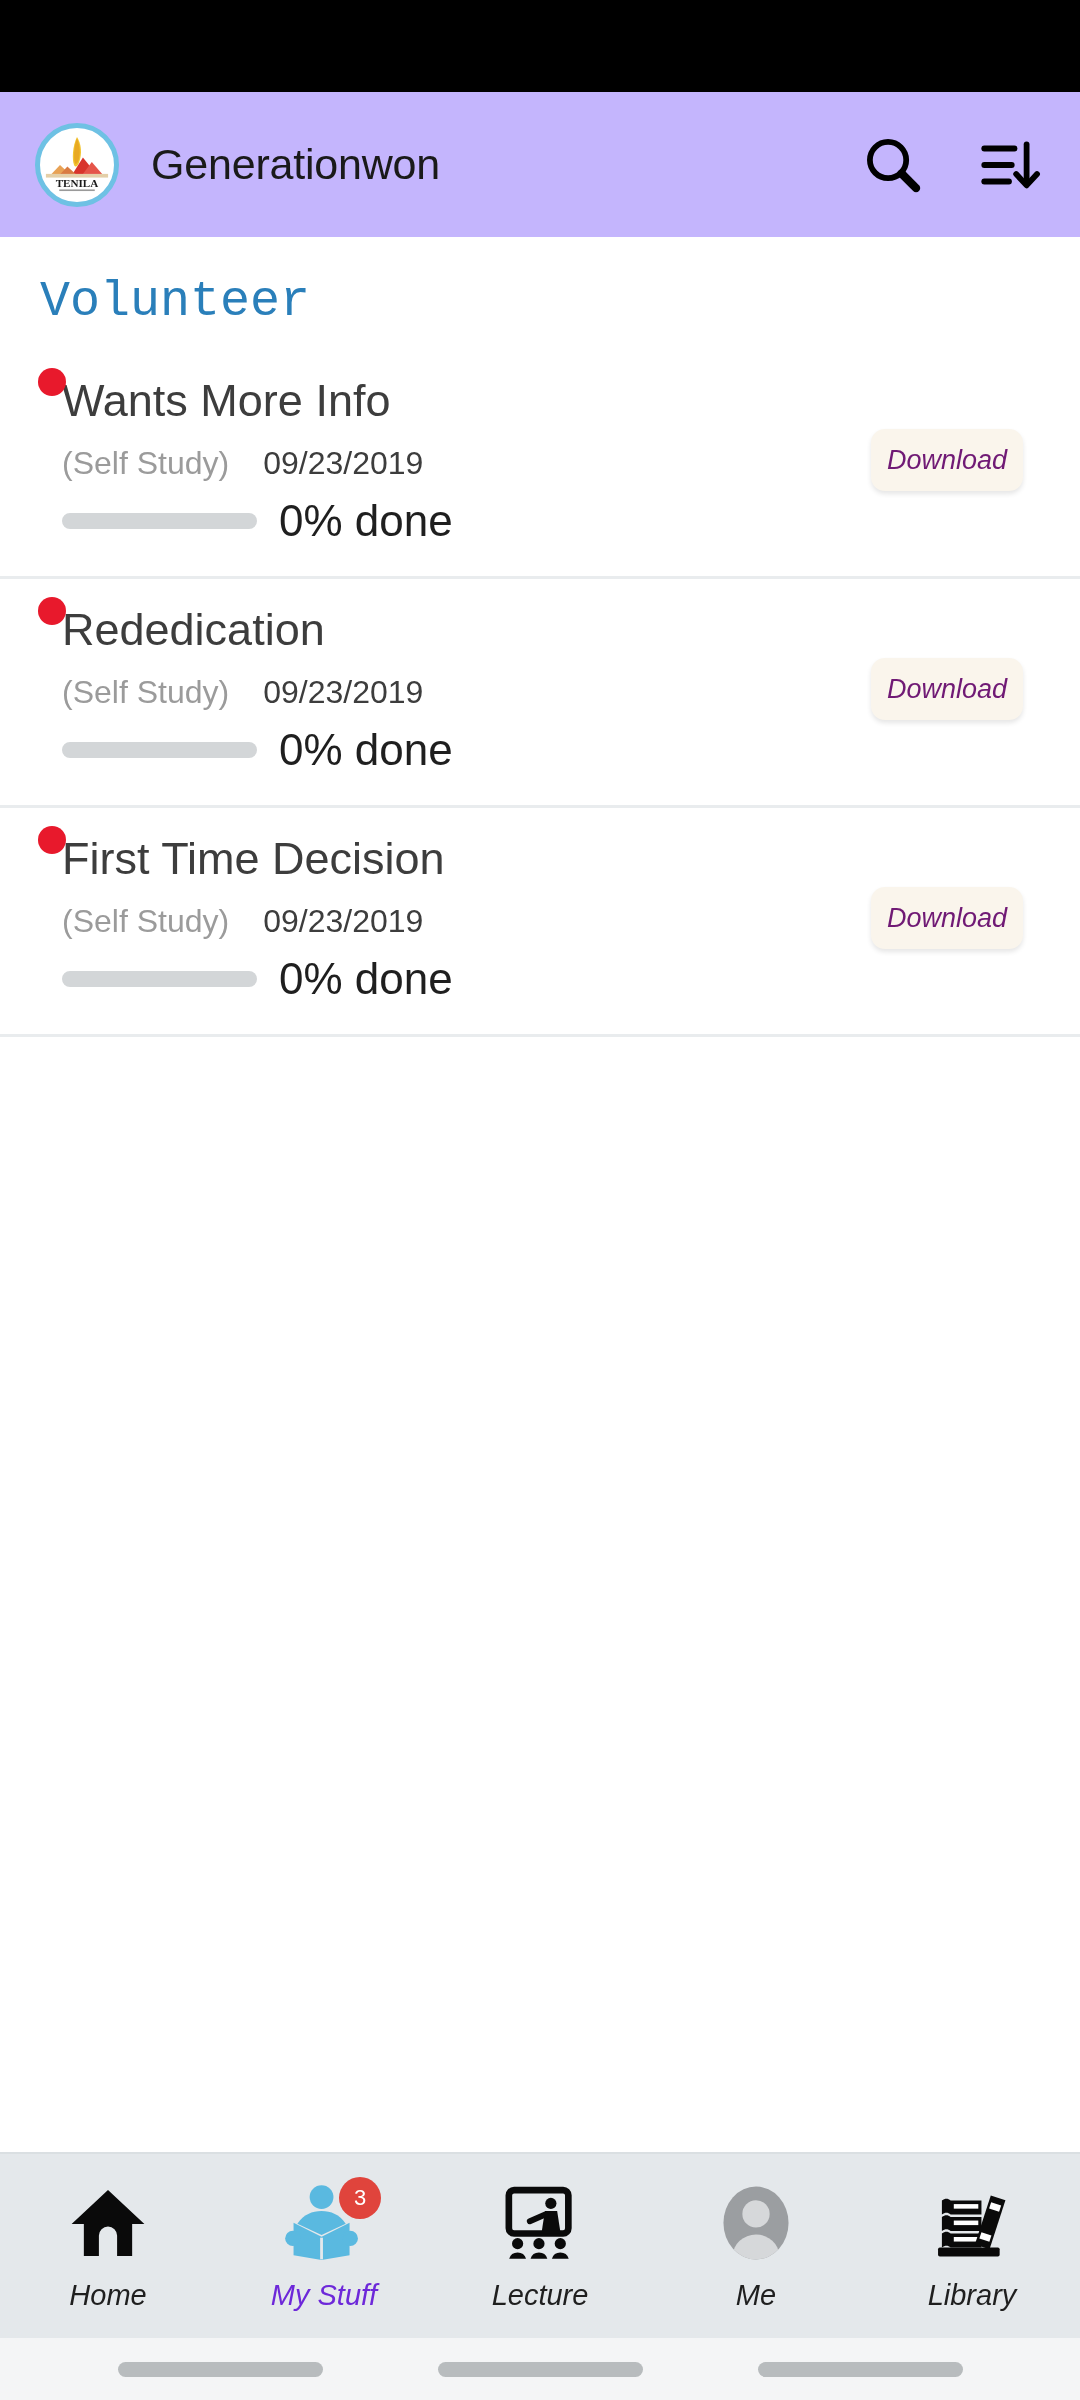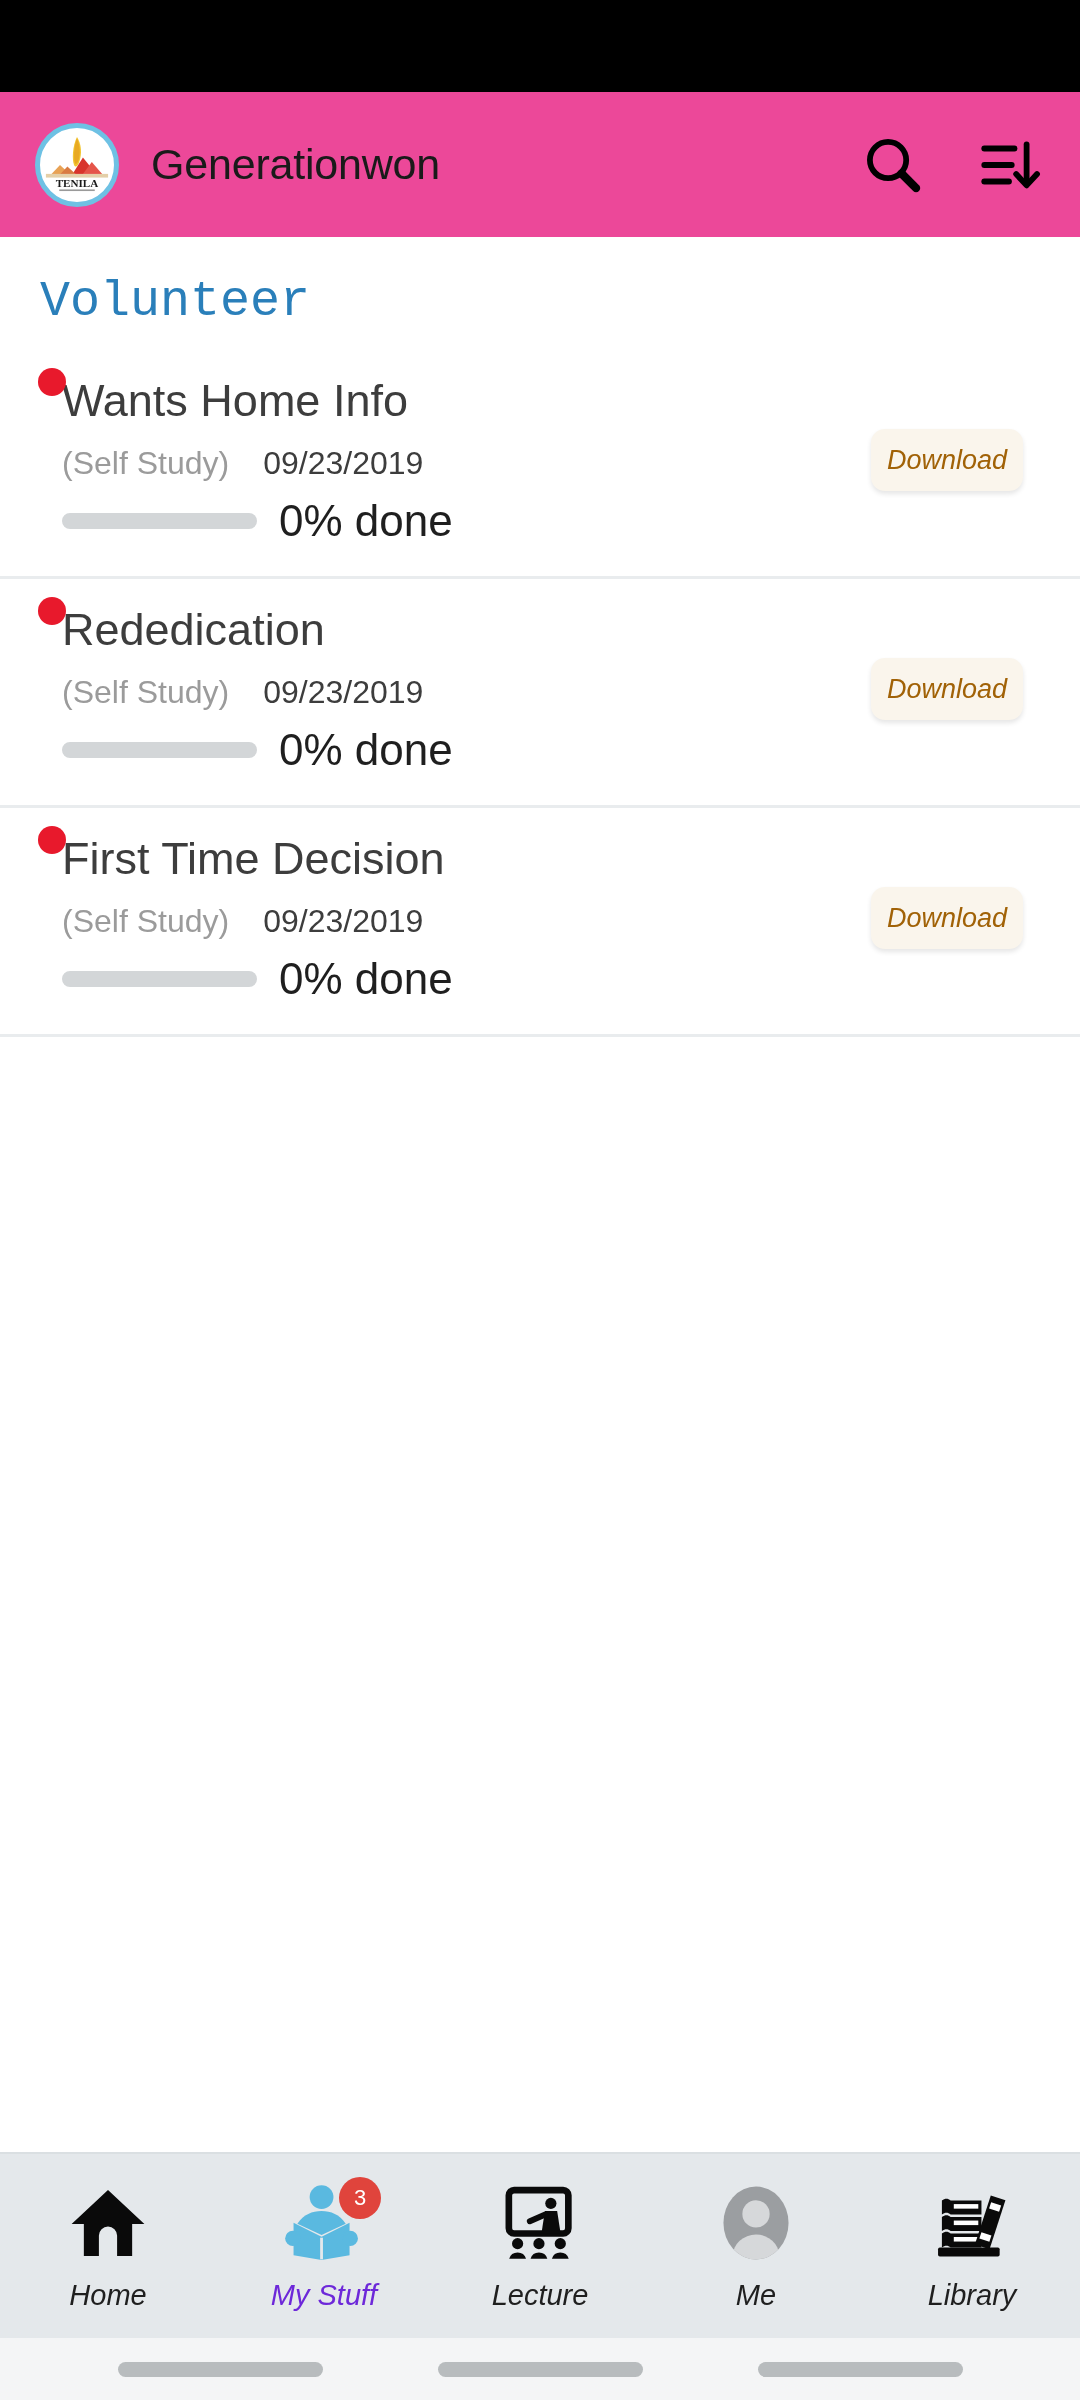--- a/index.html
+++ b/index.html
@@ -20,21 +20,21 @@
   
   #status-bar {
     height:92px;
     background:#000000;
     flex:0 0 auto;
   }
 
   
   #app-bar {
     height:145px;
-    background:#ec4899;
+    background:#c4b5fd;
     flex:0 0 auto;
     display:flex;
     align-items:center;
     padding:0 38px 0 35px;
   }
   #brand-logo {
     width:84px; height:84px;
     border-radius:50%;
     background:#ffffff;
     border:5px solid #6ec1e4;
@@ -119,21 +119,21 @@
     color:#1f1f1f;
   }
   .download-btn {
     flex:0 0 auto;
     margin-right:57px;
     width:152px; height:62px;
     border-radius:14px;
     background:#faf5ec;
     border:none;
     box-shadow:0 3px 5px rgba(0,0,0,0.10);
-    color:#a16207;
+    color:#701a75;
     font-family:"Liberation Sans", sans-serif;
     font-size:27px;
     font-style:italic;
     display:flex; align-items:center; justify-content:center;
     cursor:pointer;
   }
 
   
   #content-spacer { flex:1 1 auto; background:#ffffff; }
 
@@ -242,21 +242,21 @@
     </div>
   </div>
 
   <div id="page-title">Volunteer</div>
 
   <div id="course-list">
 
     <div class="course-row">
       <div class="course-main">
         <span class="status-dot"></span>
-        <div class="course-title">Wants Home Info</div>
+        <div class="course-title">Wants More Info</div>
         <div class="course-meta">
           <span class="course-type">(Self Study)</span>
           <span class="course-date">09/23/2019</span>
         </div>
         <div class="progress-line">
           <div class="progress-track">
             <div class="progress-fill" style="width: 0%;"></div>
           </div>
           <span class="progress-label">0% done</span>
         </div>

